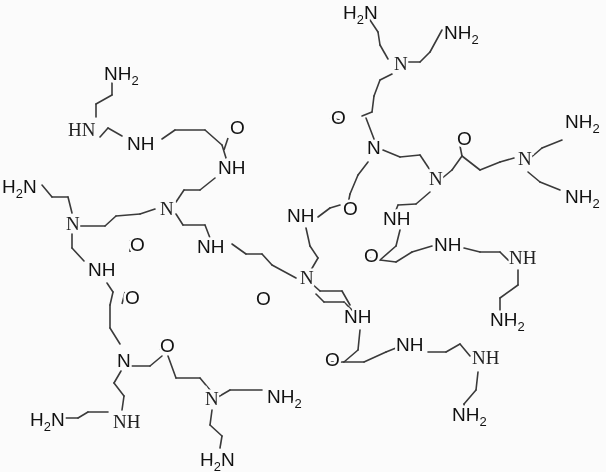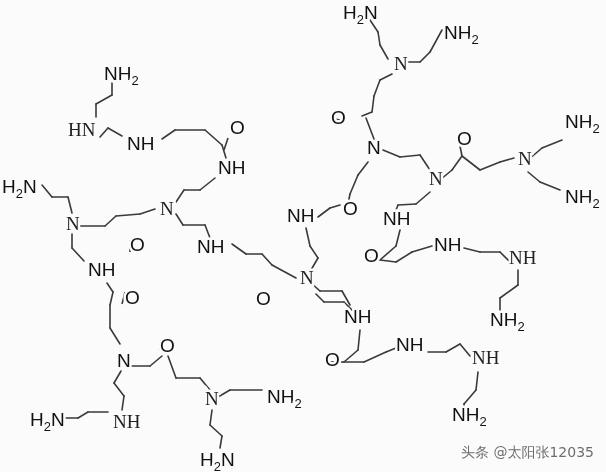--- a/index.html
+++ b/index.html
@@ -174,14 +174,13 @@
       <text x="364" y="262" class="atom" paint-order="stroke" stroke="#fbfbfb" stroke-width="5"><tspan>O</tspan></text>
       <text x="434" y="251" class="atom" paint-order="stroke" stroke="#fbfbfb" stroke-width="5"><tspan>NH</tspan></text>
       <text x="509" y="264" class="atom-serif" paint-order="stroke" stroke="#fbfbfb" stroke-width="5"><tspan>NH</tspan></text>
       <text x="490" y="326" class="atom" paint-order="stroke" stroke="#fbfbfb" stroke-width="5"><tspan>NH</tspan><tspan class="sub" dy="5">2</tspan></text>
       <text x="344" y="323" class="atom" paint-order="stroke" stroke="#fbfbfb" stroke-width="5"><tspan>NH</tspan></text>
       <text x="325" y="366" class="atom" paint-order="stroke" stroke="#fbfbfb" stroke-width="5"><tspan>O</tspan></text>
       <text x="396" y="351" class="atom" paint-order="stroke" stroke="#fbfbfb" stroke-width="5"><tspan>NH</tspan></text>
       <text x="472" y="364" class="atom-serif" paint-order="stroke" stroke="#fbfbfb" stroke-width="5"><tspan>NH</tspan></text>
       <text x="452" y="421" class="atom" paint-order="stroke" stroke="#fbfbfb" stroke-width="5"><tspan>NH</tspan><tspan class="sub" dy="5">2</tspan></text>
     </svg>
-  <div class="watermark">头条 @太阳张12035</div>
 </div>
 
 </body></html>

